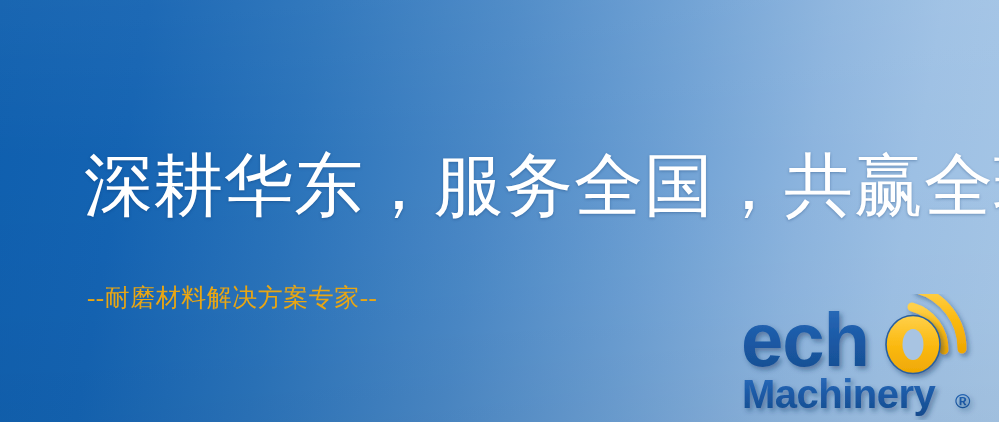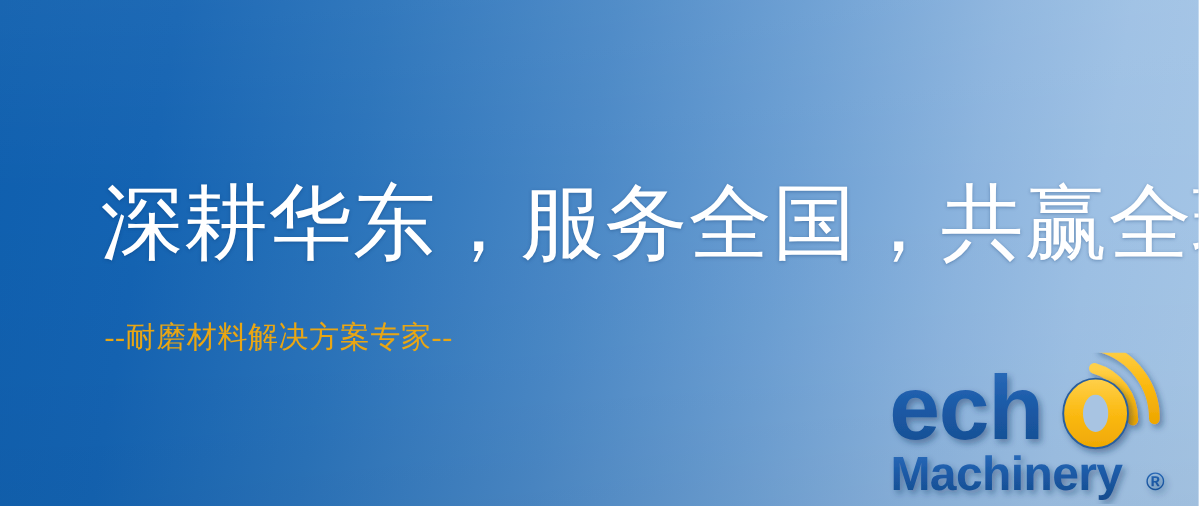--- a/index.html
+++ b/index.html
@@ -51,21 +51,21 @@
     color: #ffffff;
     letter-spacing: 1px;
     white-space: nowrap;
     text-shadow: 0 1px 3px rgba(10,50,100,0.35);
     z-index: 3;
   }
 
   .subtitle {
     position: absolute;
     left: 87px;
-    top: 268px;
+    top: 284px;
     font-family: "Liberation Serif", "DejaVu Serif", serif;
     font-size: 25px;
     line-height: 1.1;
     color: #e9a613;
     letter-spacing: 0.5px;
     white-space: nowrap;
     z-index: 3;
   }
 
   

